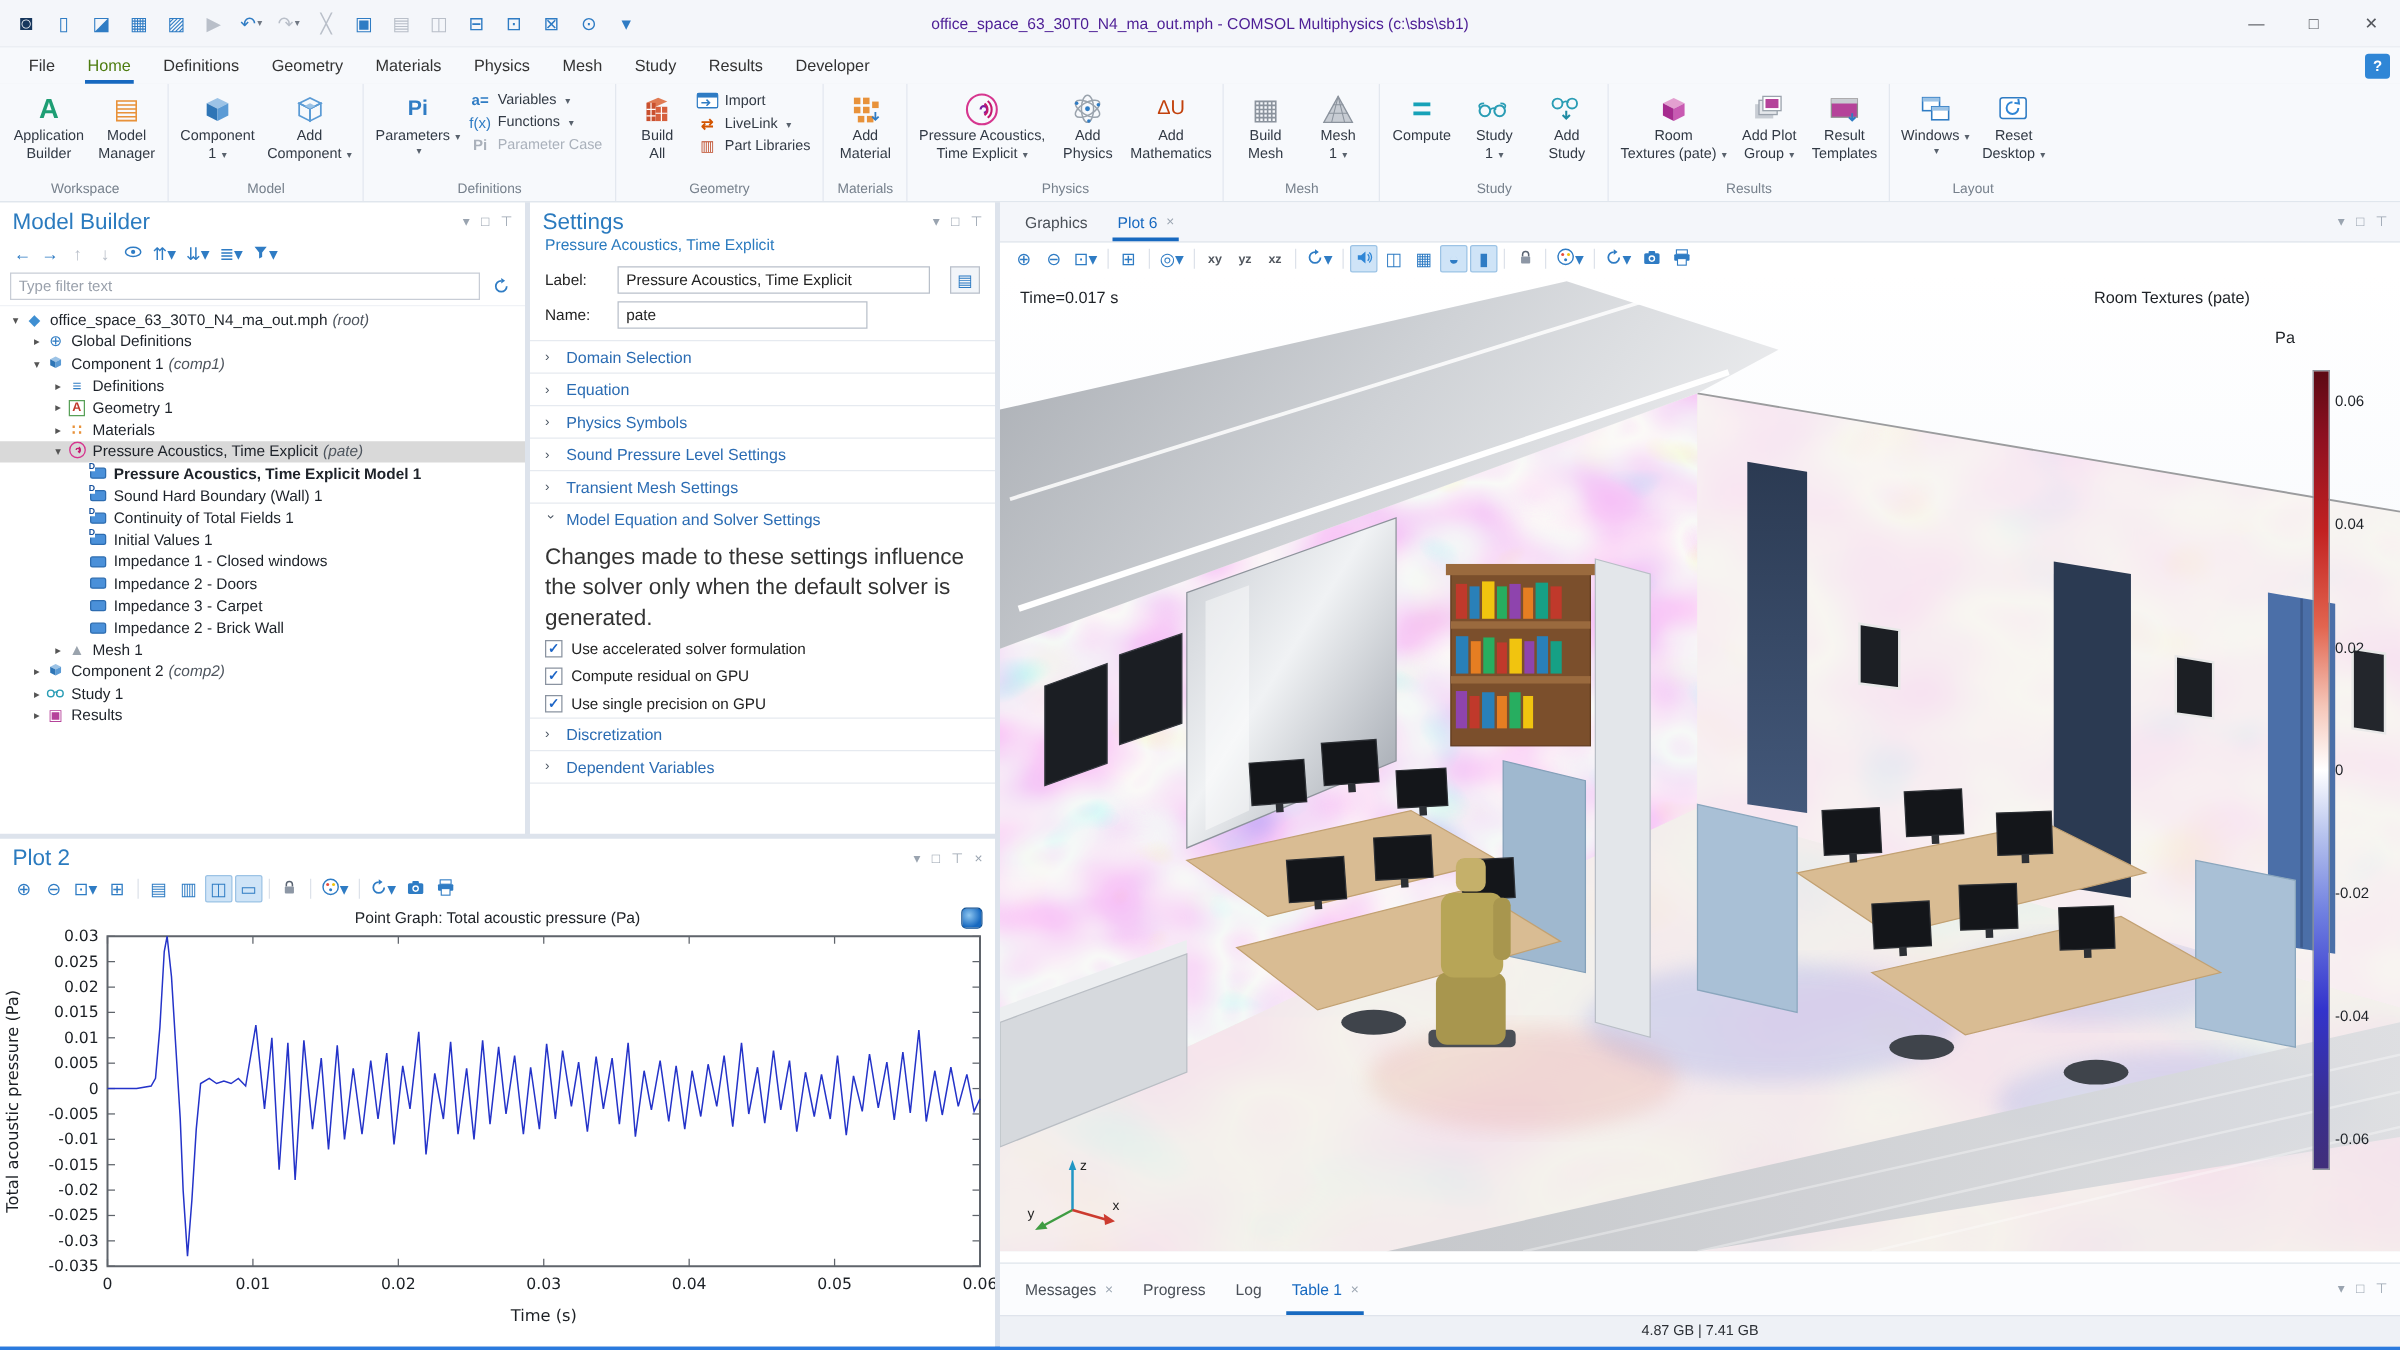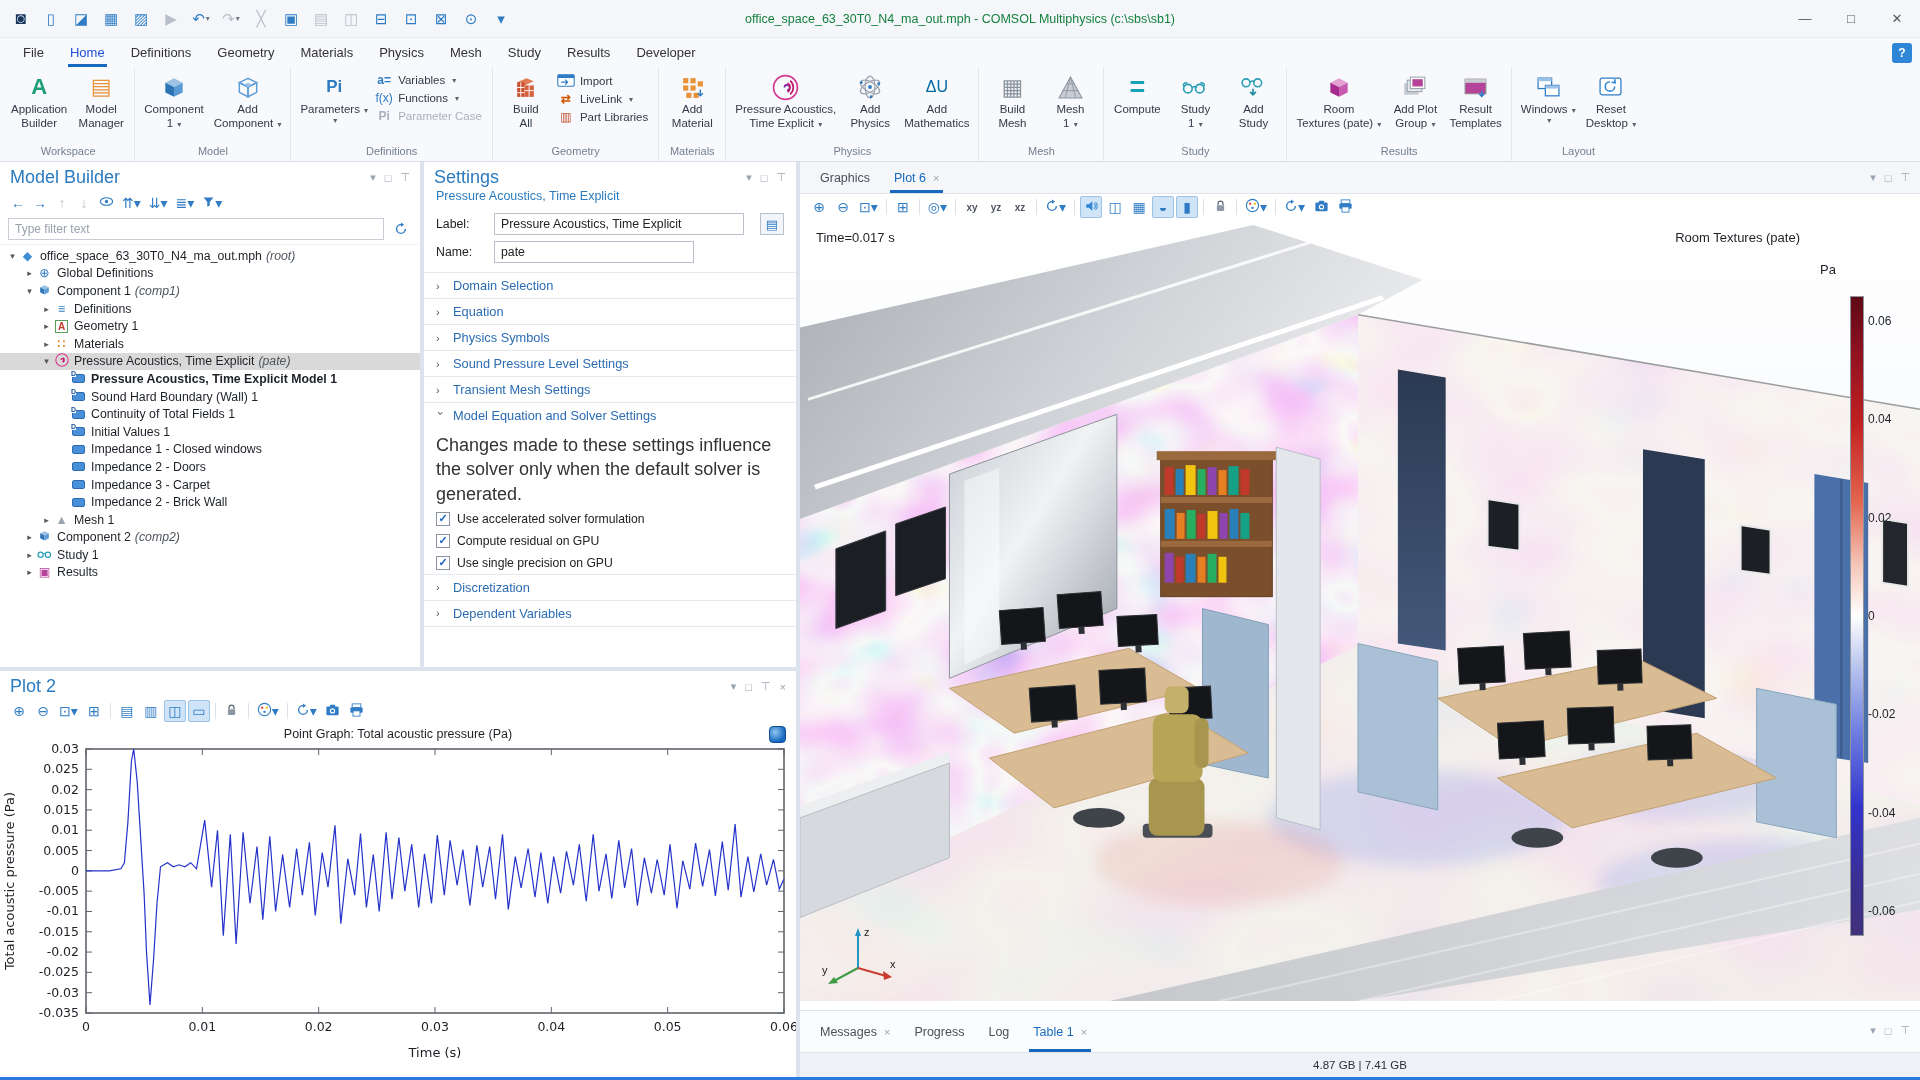--- a/index.html
+++ b/index.html
@@ -5,27 +5,27 @@
   *{margin:0;padding:0;box-sizing:border-box;}
   html,body{width:1920px;height:1080px;overflow:hidden;font-family:"Liberation Sans",sans-serif;}
   .window{width:1920px;height:1080px;background:#e9edf3;border-bottom:3px solid #2a7ade;display:flex;flex-direction:column;}
   
   .titlebar{height:38px;background:#f4f6fa;display:flex;align-items:center;position:relative;border-bottom:1px solid #e7ebf1;flex:0 0 auto;}
   .qat{display:flex;align-items:center;gap:4px;padding-left:8px;z-index:2;}
   .tbi{width:26px;height:26px;display:flex;align-items:center;justify-content:center;font-size:15px;color:#2f7cc4;border-radius:3px;}
   .tbi.logo{color:#16365c;font-size:17px;}
   .tbi.disabled{color:#b9bfc9;}
   .tbi .mini-caret{font-size:8px;color:#707883;margin-left:1px;}
-  .title-text{position:absolute;left:0;right:0;text-align:center;font-size:12.5px;color:#15803d;pointer-events:none;}
+  .title-text{position:absolute;left:0;right:0;text-align:center;font-size:12.5px;color:#4c1d95;pointer-events:none;}
   .win-controls{margin-left:auto;display:flex;z-index:2;}
   .win-btn{width:46px;height:37px;display:flex;align-items:center;justify-content:center;font-size:13px;color:#55585e;}
   
   .menubar{height:29px;background:#f7f9fc;display:flex;align-items:stretch;padding-left:10px;position:relative;flex:0 0 auto;}
   .menu-item{padding:0 13px;font-size:13px;color:#333;display:flex;align-items:center;position:relative;}
-  .menu-item.active{color:#1d4ed8;}
+  .menu-item.active{color:#4d7c0f;}
   .menu-item.active::after{content:"";position:absolute;left:11px;right:11px;bottom:0;height:3px;background:#1769c0;}
   .help-btn{position:absolute;right:8px;top:5px;width:20px;height:20px;background:#2f86d6;color:#fff;border-radius:3px;font-size:12px;display:flex;align-items:center;justify-content:center;font-weight:bold;}
   
   .ribbon{height:95px;background:#f7f9fc;border-bottom:1px solid #d9dfe8;display:flex;align-items:stretch;padding:0 2px;flex:0 0 auto;}
   .rgroup{display:flex;flex-direction:column;padding:3px 4px 0;}
   .rgroup + .rgroup{border-left:1px solid #e3e8ef;}
   .rgroup-items{flex:1;display:flex;align-items:flex-start;}
   .rbtn{display:flex;flex-direction:column;align-items:center;min-width:58px;padding:2px 5px;border-radius:3px;}
   .rbtn .ric{height:30px;display:flex;align-items:center;justify-content:center;}
   .rbtn .rlabel{font-size:11.5px;color:#323a45;text-align:center;line-height:1.25;white-space:nowrap;}
@@ -380,21 +380,21 @@
                 <circle cx="20" cy="9" r="1.3" fill="#2f7cc4"></circle>
                 <circle cx="13" cy="21" r="1.3" fill="#2f7cc4"></circle>
               </svg>
             </span>
             <div class="rlabel">
               <div>Add</div>
               <div>Physics</div>
             </div>
           </div>
           <div class="rbtn">
-            <span class="ric" style="color: #0369a1; font-size: 16px;">ΔU</span>
+            <span class="ric" style="color: #c2410c; font-size: 16px;">ΔU</span>
             <div class="rlabel">
               <div>Add</div>
               <div>Mathematics</div>
             </div>
           </div>
         </div>
         <div class="rgroup-label">Physics</div>
       </div>
       <div class="rgroup">
         <div class="rgroup-items">

